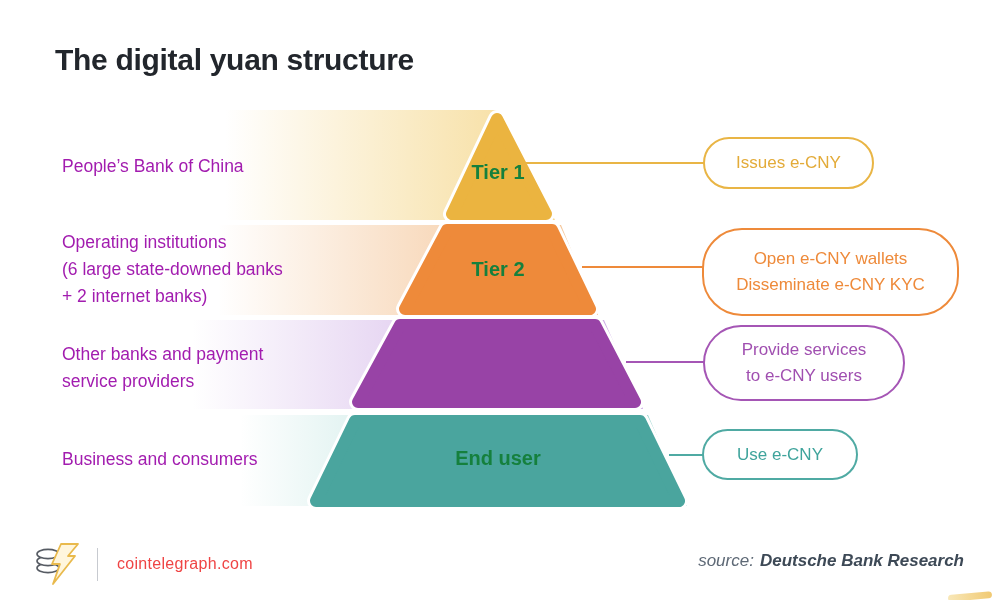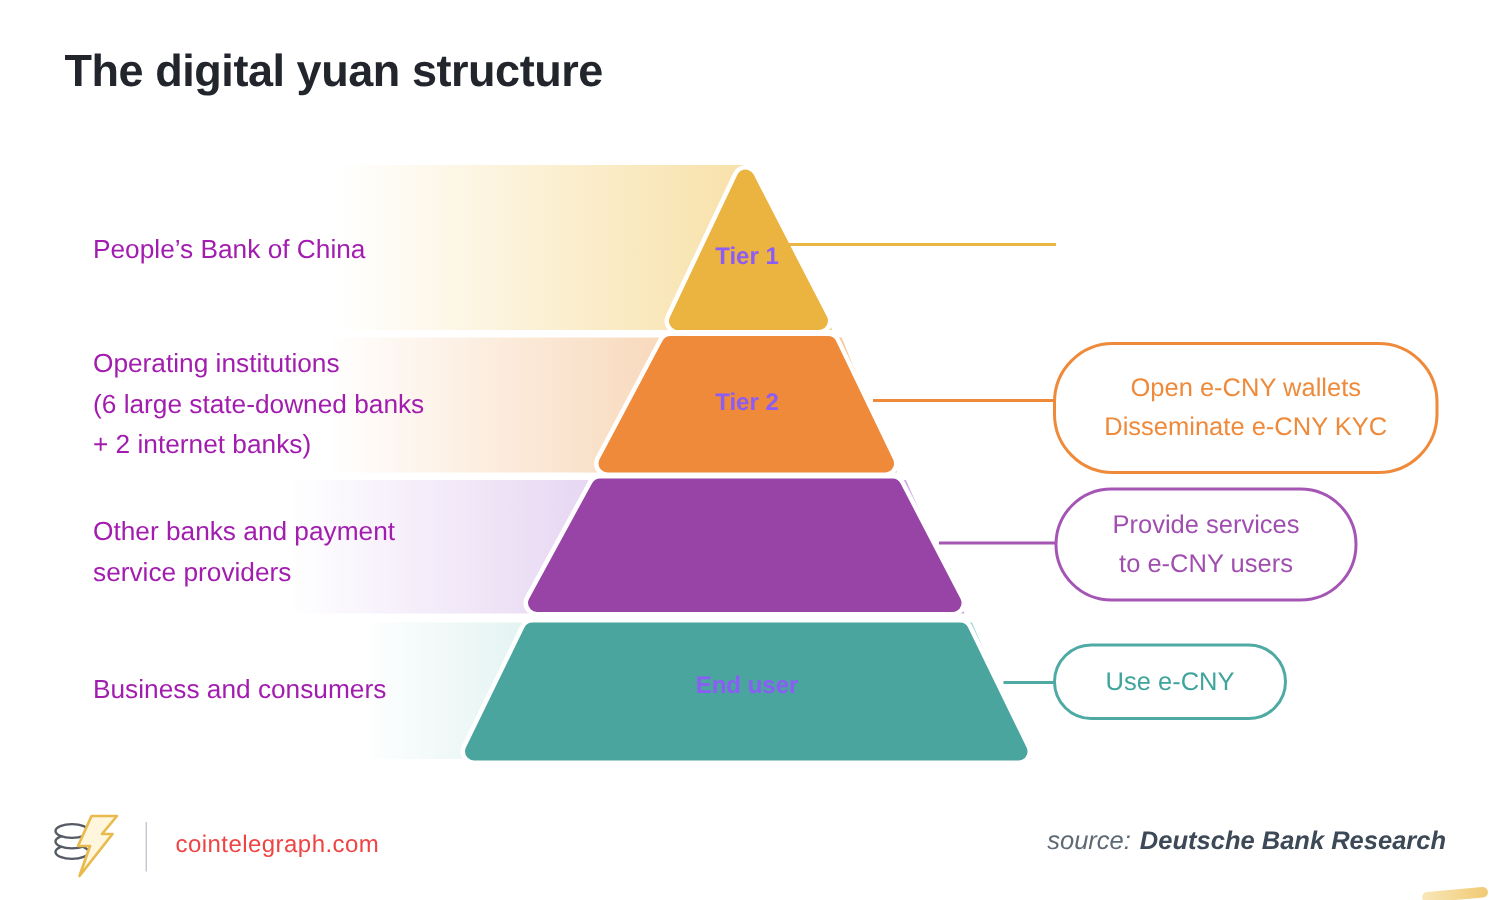--- a/index.html
+++ b/index.html
@@ -1,33 +1,33 @@
 <!DOCTYPE html>
 <html><head>
 <meta charset="utf-8">
 <style>
   html,body{margin:0;padding:0;background:#fff;}
   body{width:1002px;height:600px;position:relative;overflow:hidden;
        font-family:"Liberation Sans",sans-serif;}
   .stage{position:absolute;inset:0;width:1002px;height:600px;background:#fff;}
 
   .title{position:absolute;left:40px;top:28px;font-size:30px;font-weight:700;
-         color:#22262c;letter-spacing:-0.3px;margin:3px;}
+         color:#22262c;letter-spacing:-0.3px;margin:15px;}
 
   .pyramid-svg{position:absolute;left:0;top:0;width:1002px;height:600px;z-index:1;}
 
   .side-label{position:absolute;left:62px;z-index:3;font-size:17.5px;color:#a21caf;
               line-height:27px;white-space:nowrap;}
   .sl1{top:153px;}
   .sl2{top:229px;}
   .sl3{top:341px;}
   .sl4{top:446px;}
 
   .tier-name{position:absolute;z-index:3;width:220px;left:388px;text-align:center;
-             color:#8b5cf6;font-weight:700;font-size:16px;line-height:28px;}
+             color:#15803d;font-weight:700;font-size:20px;line-height:28px;}
   .tn1{top:158px;}
   .tn2{top:255px;}
   .tn3{top:350px;}
   .tn4{top:444px;}
 
   .bubble{position:absolute;z-index:3;display:flex;flex-direction:column;
           justify-content:center;align-items:center;text-align:center;
           background:#fff;font-size:17px;line-height:26px;box-sizing:border-box;}
   .bubble.b1{left:703px;top:137px;width:171px;height:52px;border:2px solid #e9b545;
              border-radius:26px;color:#e3ab39;}
@@ -119,20 +119,23 @@
     <div>service providers</div>
   </div>
   <div class="side-label sl4">
     <div>Business and consumers</div>
   </div>
 
   <div class="tier-name tn1">Tier 1</div>
   <div class="tier-name tn2">Tier 2</div>
   <div class="tier-name tn4">End user</div>
 
+  <div class="bubble b1">
+    <div>Issues e-CNY</div>
+  </div>
   <div class="bubble b2">
     <div>Open e-CNY wallets</div>
     <div>Disseminate e-CNY KYC</div>
   </div>
   <div class="bubble b3">
     <div>Provide services</div>
     <div>to e-CNY users</div>
   </div>
   <div class="bubble b4">
     <div>Use e-CNY</div>

